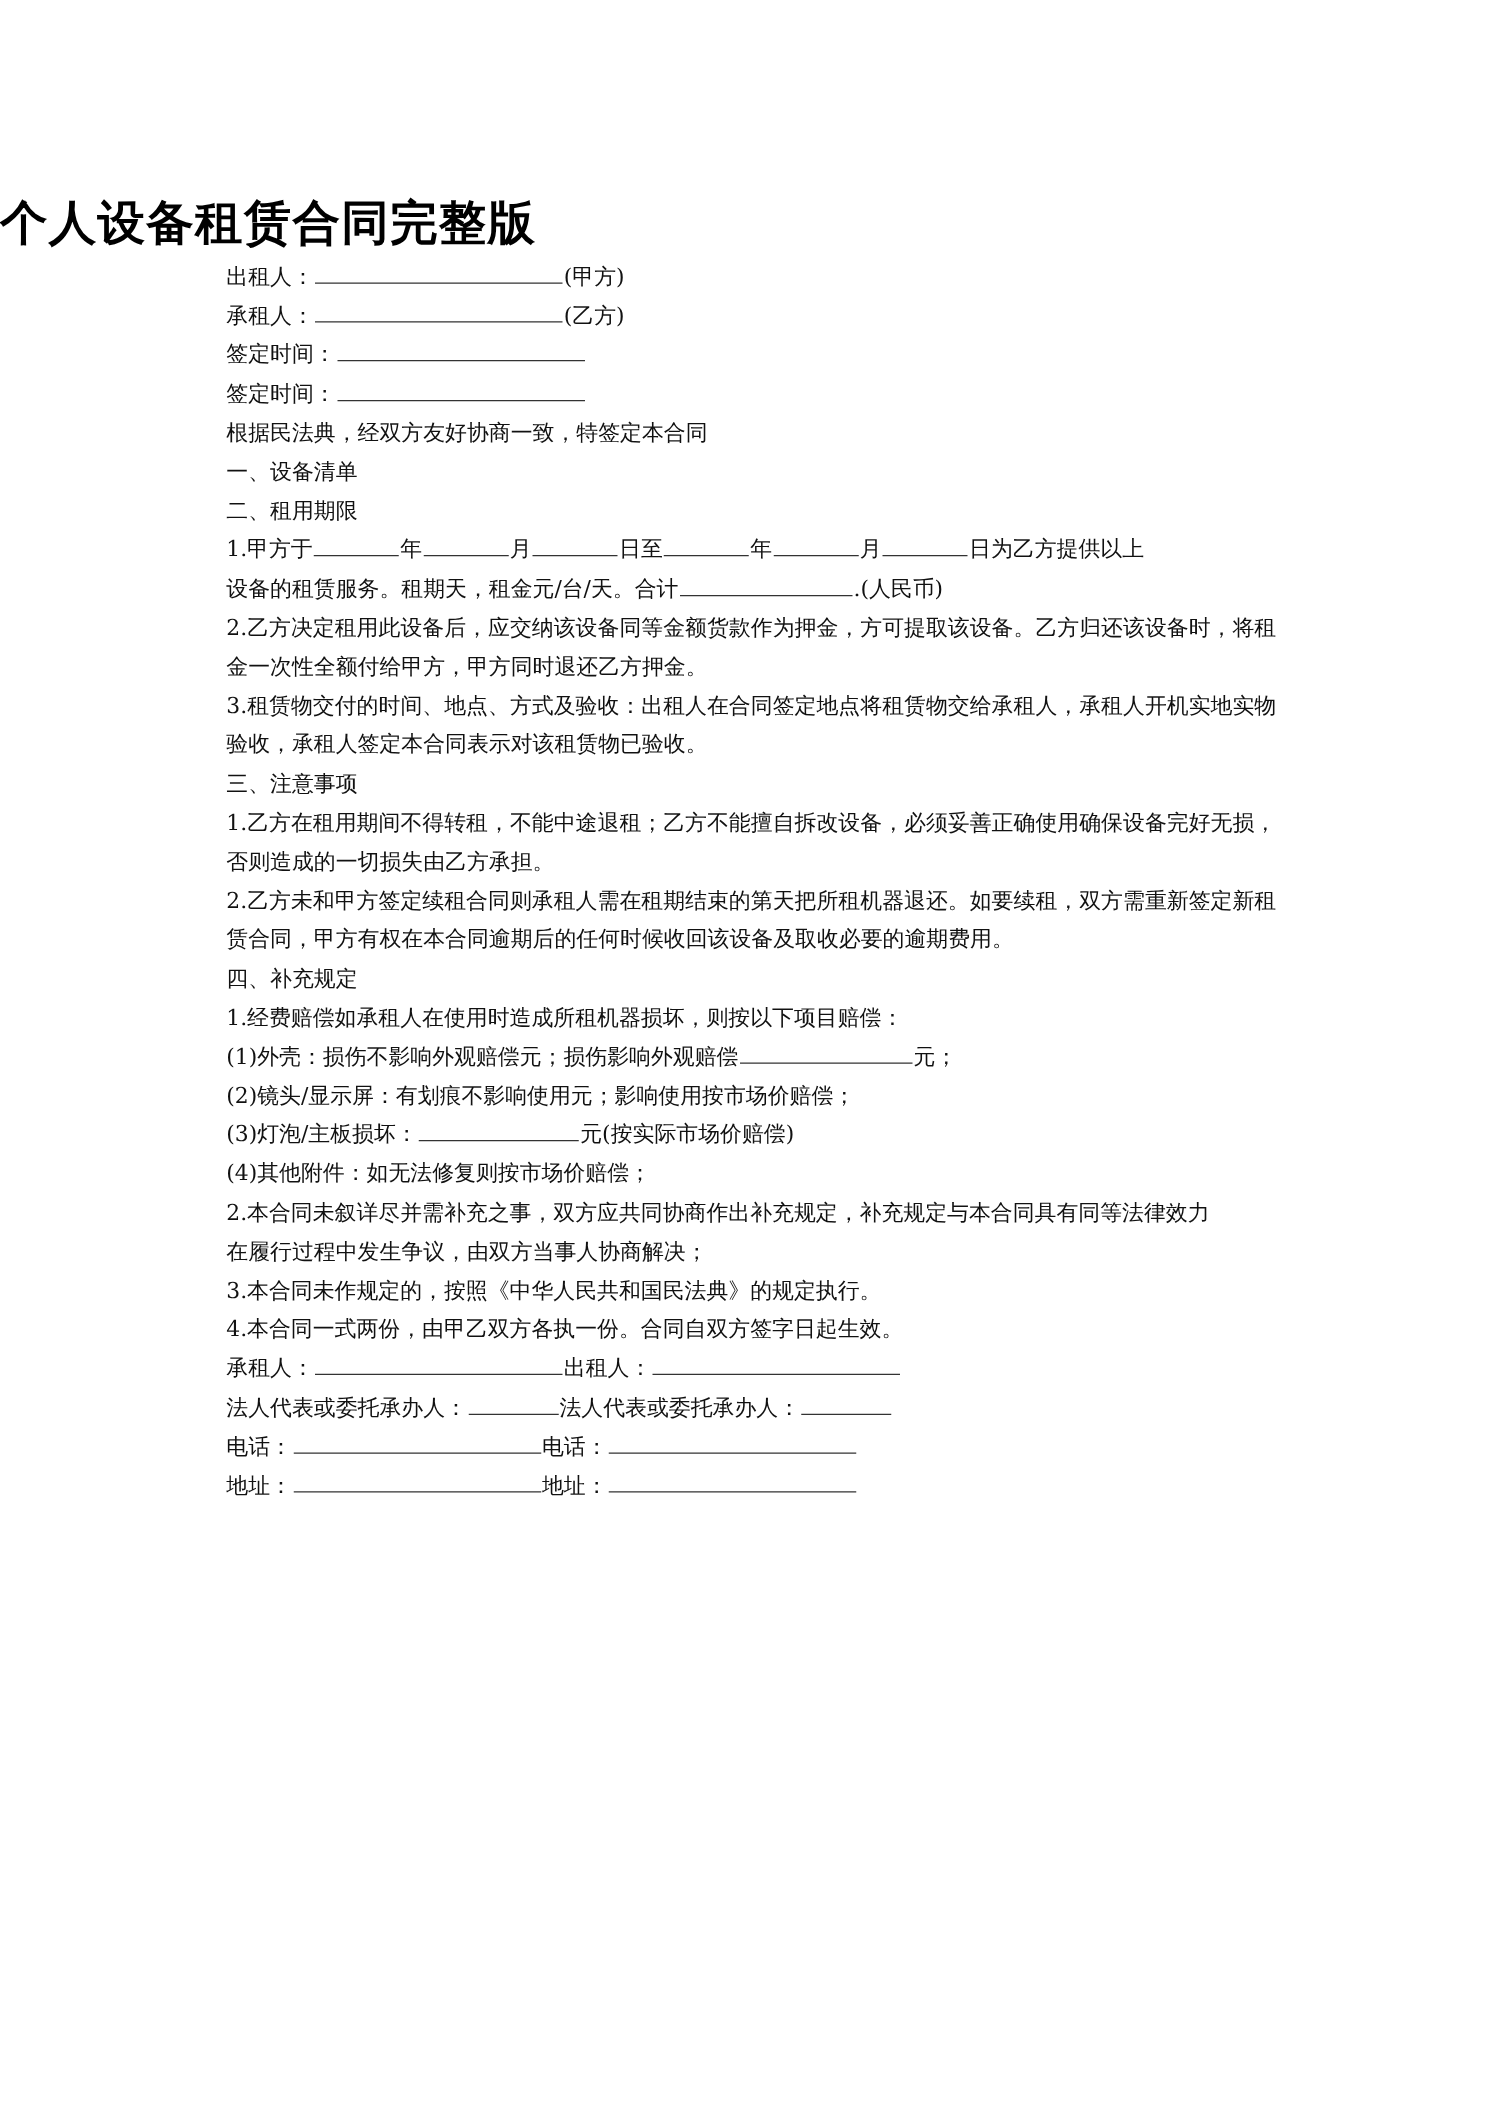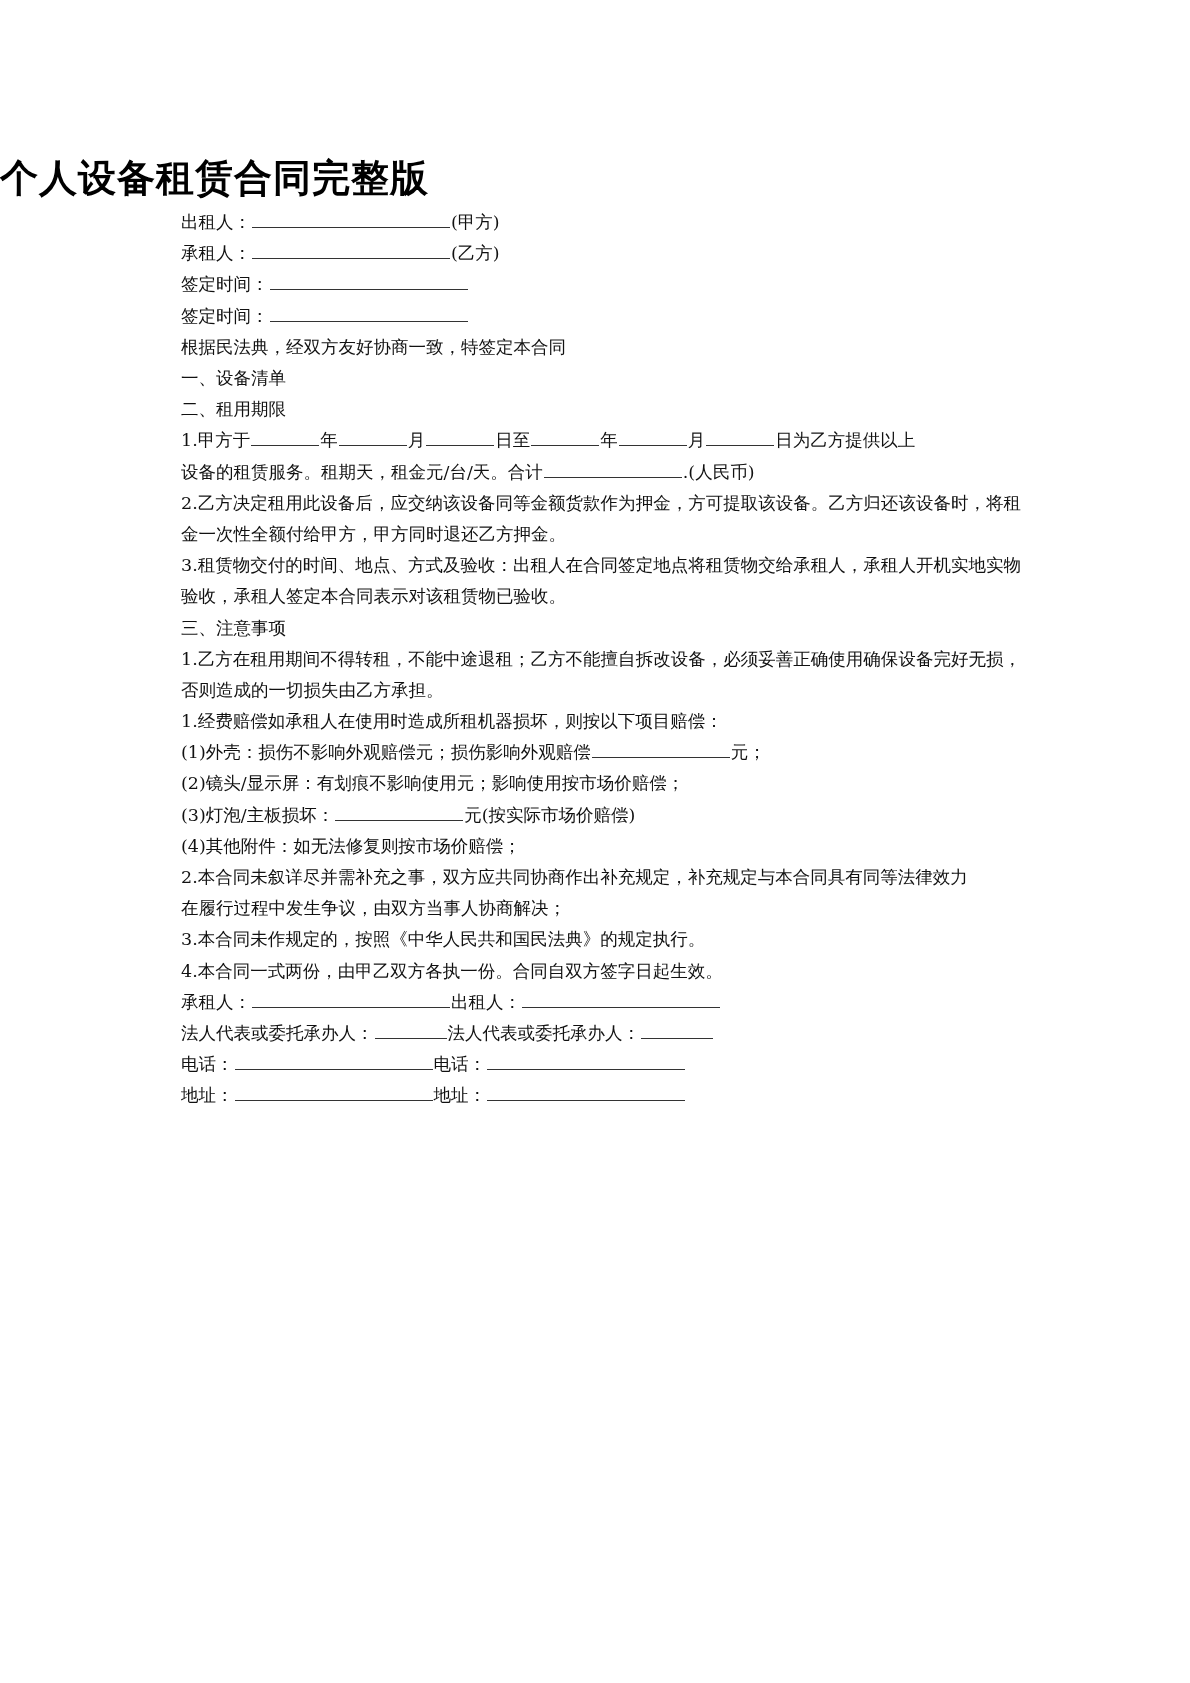--- a/index.html
+++ b/index.html
@@ -101,21 +101,23 @@
     </span>
     <span class="line">
       <span>设备的租赁服务。租期天，租金元/台/天。合计</span><span class="blank w140"></span><span>.(人民币)</span>
     </span>
 
     <span class="para">2.乙方决定租用此设备后，应交纳该设备同等金额货款作为押金，方可提取该设备。乙方归还该设备时，将租金一次性全额付给甲方，甲方同时退还乙方押金。</span>
     <span class="para">3.租赁物交付的时间、地点、方式及验收：出租人在合同签定地点将租赁物交给承租人，承租人开机实地实物验收，承租人签定本合同表示对该租赁物已验收。</span>
 
     <span class="line">三、注意事项</span>
     <span class="para">1.乙方在租用期间不得转租，不能中途退租；乙方不能擅自拆改设备，必须妥善正确使用确保设备完好无损，否则造成的一切损失由乙方承担。</span>
+    <span class="para">2.乙方未和甲方签定续租合同则承租人需在租期结束的第天把所租机器退还。如要续租，双方需重新签定新租赁合同，甲方有权在本合同逾期后的任何时候收回该设备及取收必要的逾期费用。</span>
 
+    <span class="line">四、补充规定</span>
     <span class="line">1.经费赔偿如承租人在使用时造成所租机器损坏，则按以下项目赔偿：</span>
     <span class="line">
       <span>(1)外壳：损伤不影响外观赔偿元；损伤影响外观赔偿</span><span class="blank w140"></span><span>元；</span>
     </span>
     <span class="line">(2)镜头/显示屏：有划痕不影响使用元；影响使用按市场价赔偿；</span>
     <span class="line">
       <span>(3)灯泡/主板损坏：</span><span class="blank w130"></span><span>元(按实际市场价赔偿)</span>
     </span>
     <span class="line">(4)其他附件：如无法修复则按市场价赔偿；</span>
     <span class="para">2.本合同未叙详尽并需补充之事，双方应共同协商作出补充规定，补充规定与本合同具有同等法律效力</span>

